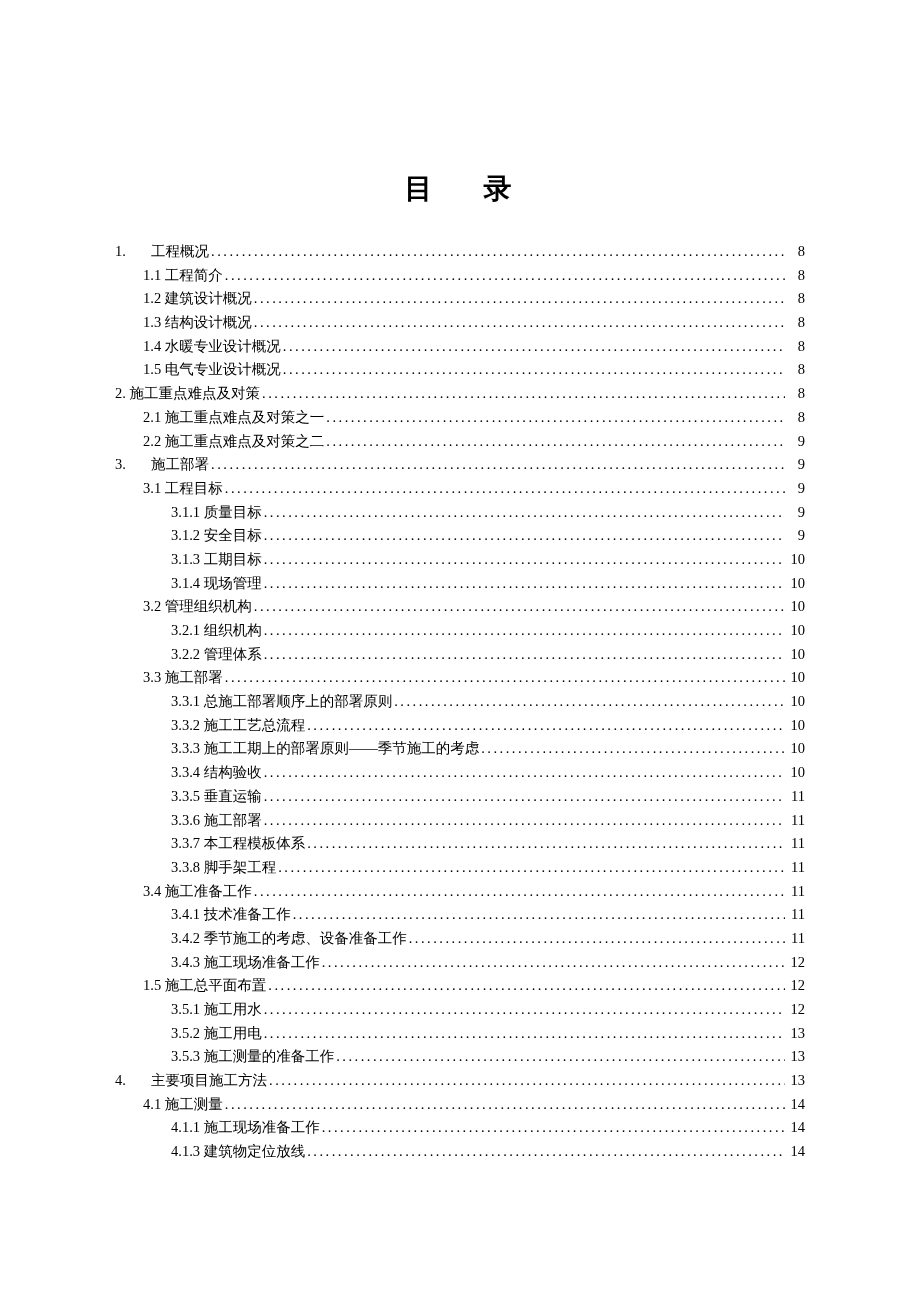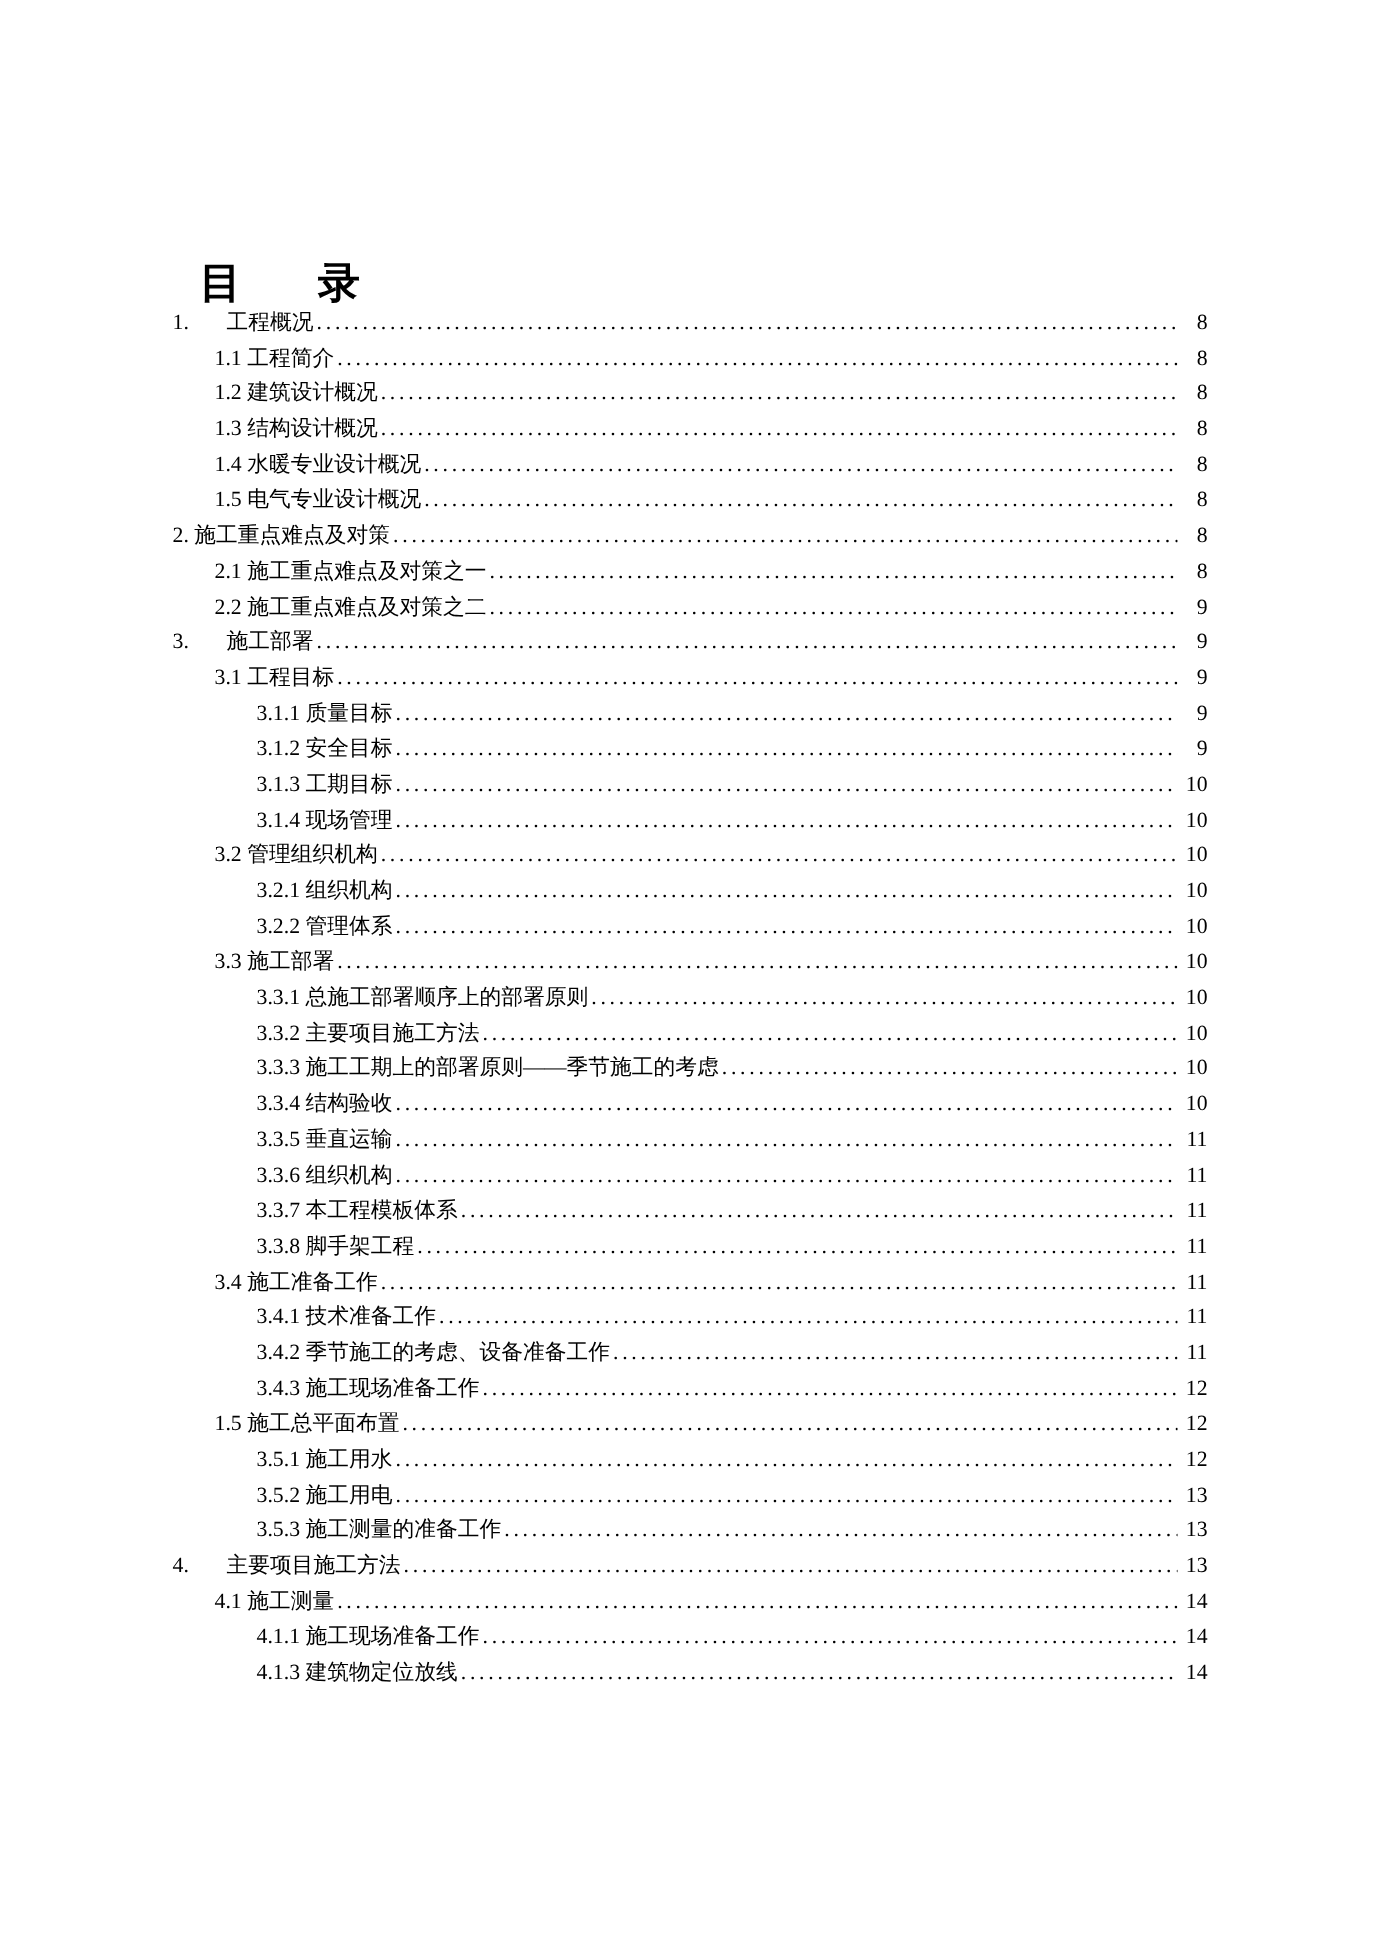--- a/index.html
+++ b/index.html
@@ -5,24 +5,25 @@
   * { margin: 0; padding: 0; box-sizing: border-box; }
   body {
     background: #fff;
     font-family: "SimSun", "宋体", serif;
     width: 920px;
     height: 1302px;
     padding: 170px 115px 100px 115px;
     color: #000;
   }
   .title {
-    text-align: left;
+    text-align: center;
     font-size: 28px;
     font-weight: bold;
     letter-spacing: 22px;
+    margin-bottom: 36px;
     padding-left: 18px;
   }
   .toc {
     font-size: 14.5px;
     line-height: 1;
   }
   .toc-row {
     display: flex;
     align-items: baseline;
     margin-bottom: 9.2px;
@@ -155,41 +156,41 @@
       <span class="label">3.3 施工部署</span>
       <span class="leader"></span>
       <span class="page">10</span>
     </div>
     <div class="toc-row lvl2">
       <span class="label">3.3.1 总施工部署顺序上的部署原则</span>
       <span class="leader"></span>
       <span class="page">10</span>
     </div>
     <div class="toc-row lvl2">
-      <span class="label">3.3.2 主要项目施工方法</span>
+      <span class="label">3.3.2 施工工艺总流程</span>
       <span class="leader"></span>
       <span class="page">10</span>
     </div>
     <div class="toc-row lvl2">
       <span class="label">3.3.3 施工工期上的部署原则——季节施工的考虑</span>
       <span class="leader"></span>
       <span class="page">10</span>
     </div>
     <div class="toc-row lvl2">
       <span class="label">3.3.4 结构验收</span>
       <span class="leader"></span>
       <span class="page">10</span>
     </div>
     <div class="toc-row lvl2">
       <span class="label">3.3.5 垂直运输</span>
       <span class="leader"></span>
       <span class="page">11</span>
     </div>
     <div class="toc-row lvl2">
-      <span class="label">3.3.6 组织机构</span>
+      <span class="label">3.3.6 施工部署</span>
       <span class="leader"></span>
       <span class="page">11</span>
     </div>
     <div class="toc-row lvl2">
       <span class="label">3.3.7 本工程模板体系</span>
       <span class="leader"></span>
       <span class="page">11</span>
     </div>
     <div class="toc-row lvl2">
       <span class="label">3.3.8 脚手架工程</span>

